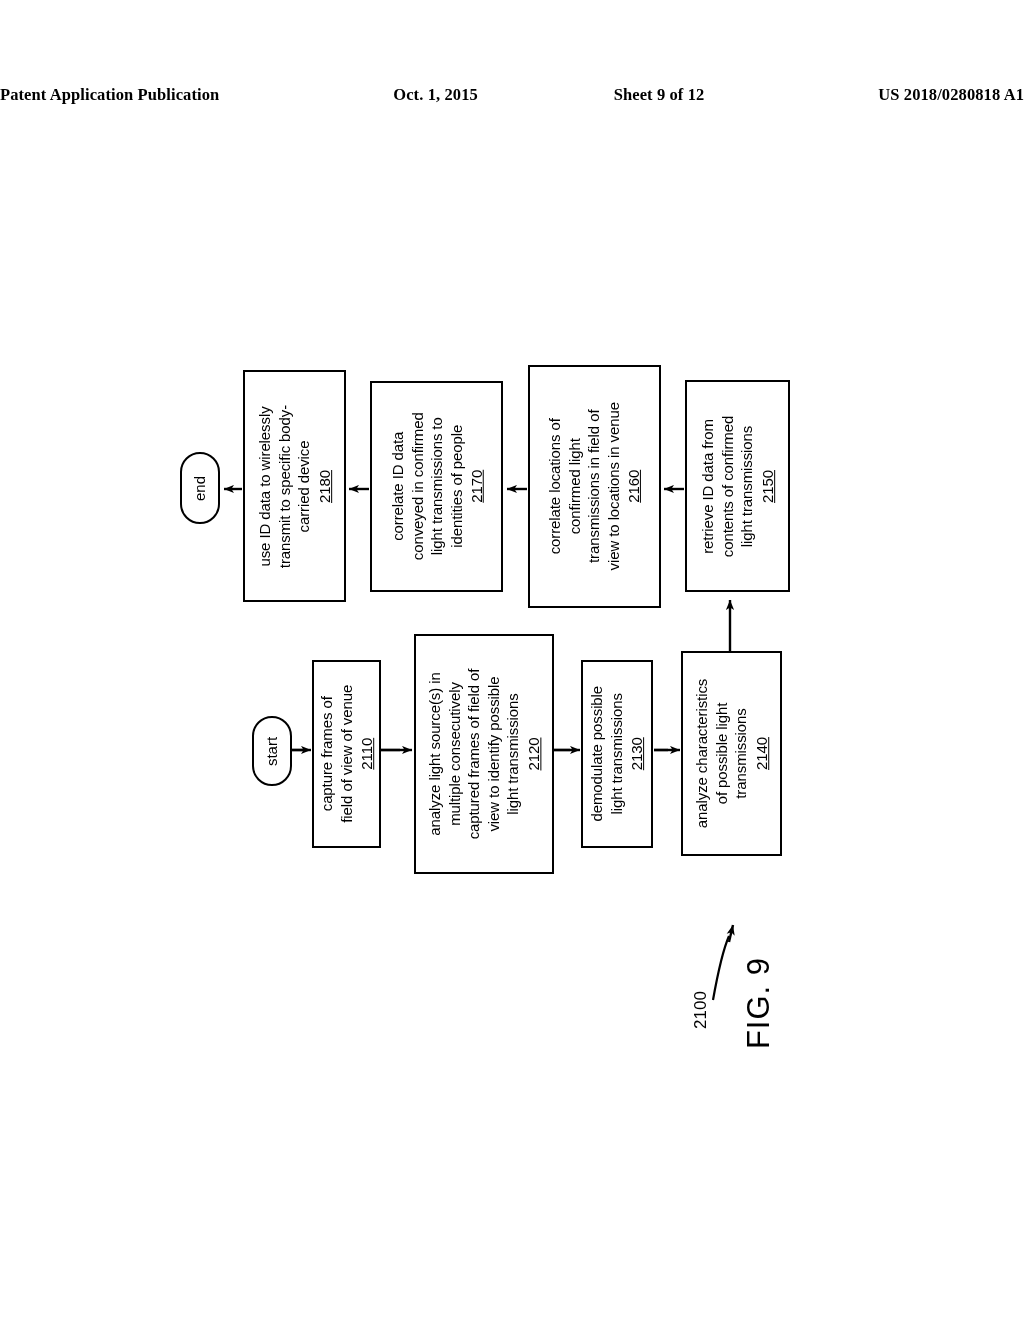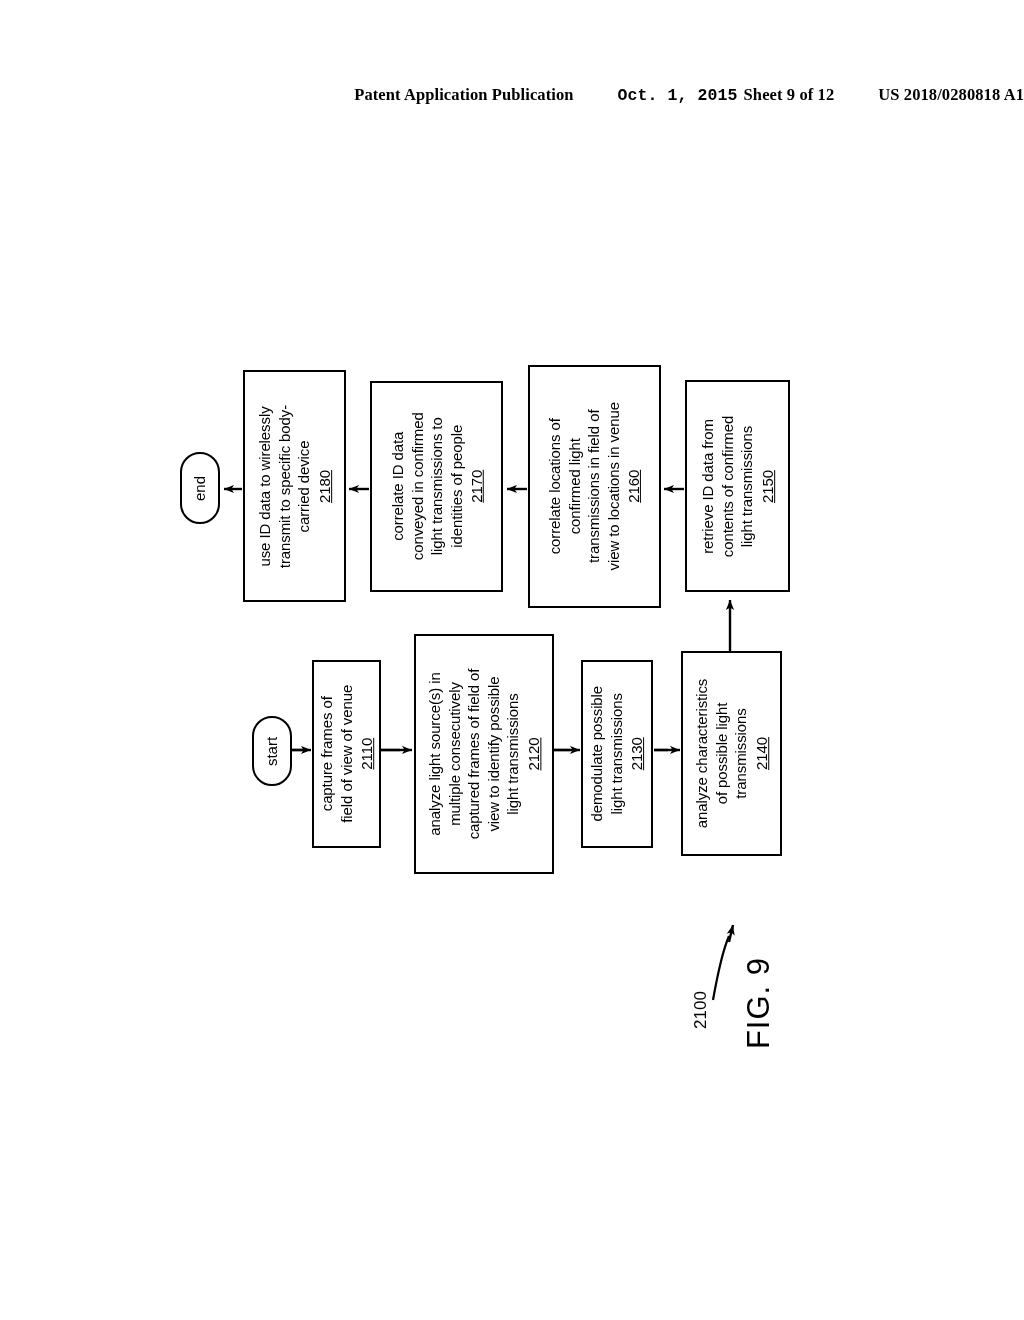--- a/index.html
+++ b/index.html
@@ -17,30 +17,30 @@
   }
 
   
   .page-header {
     position: absolute;
     top: 85px;
     left: 0;
     width: 1024px;
     height: 30px;
     display: flex;
-    justify-content: flex-end;
+    justify-content: space-between;
     align-items: baseline;
     font-family: "Liberation Serif", serif;
     font-weight: bold;
     font-size: 16.5px;
     letter-spacing: 0.1px;
     white-space: nowrap;
   }
   .page-header .hdr-pub   { margin-right: 44px; }
-  .page-header .hdr-date  { margin-right: 6px; font-family: Liberation Mono, monospace; }
+  .page-header .hdr-date  { margin-right: 6px; }
   .page-header .hdr-sheet { margin-right: 44px; }
   .page-header .hdr-docid { }
 
   
   #drawing {
     position: absolute;
     left: 0;
     top: 0;
     width: 1024px;
     height: 1320px;

